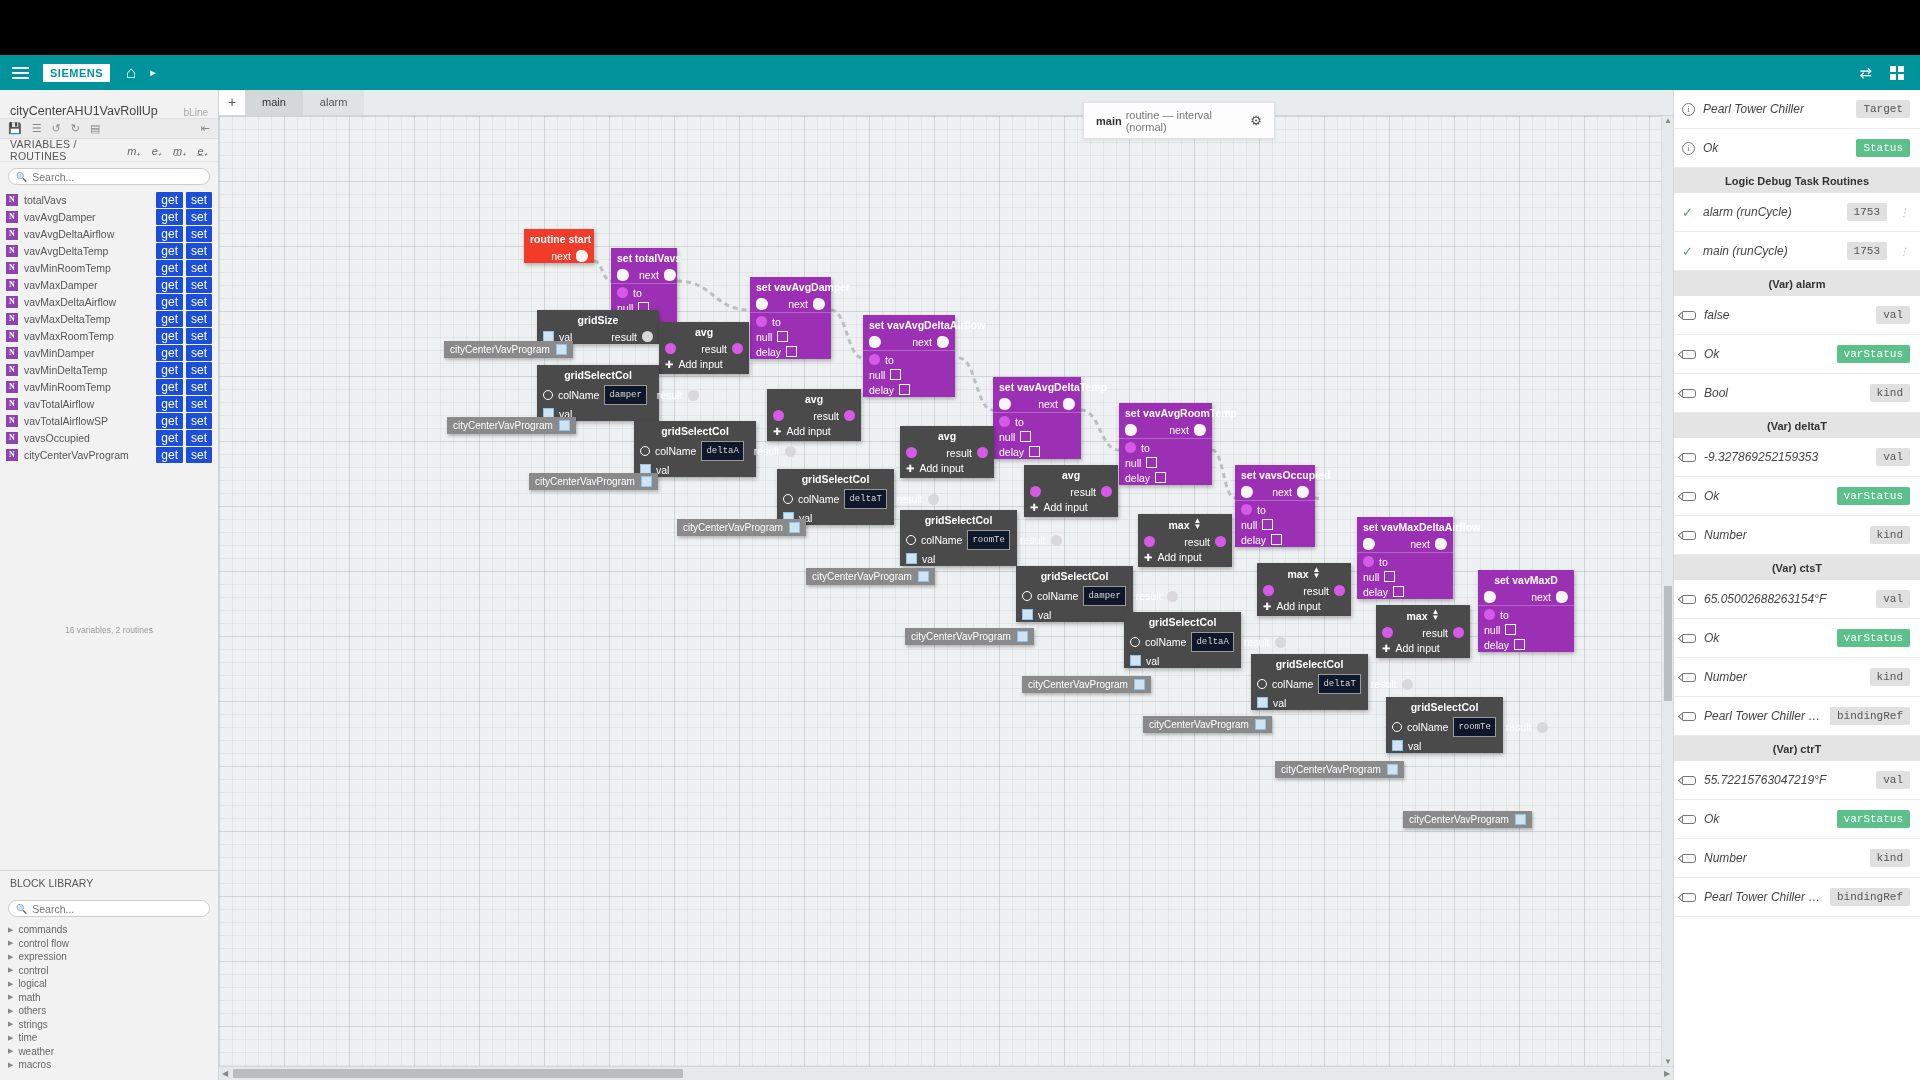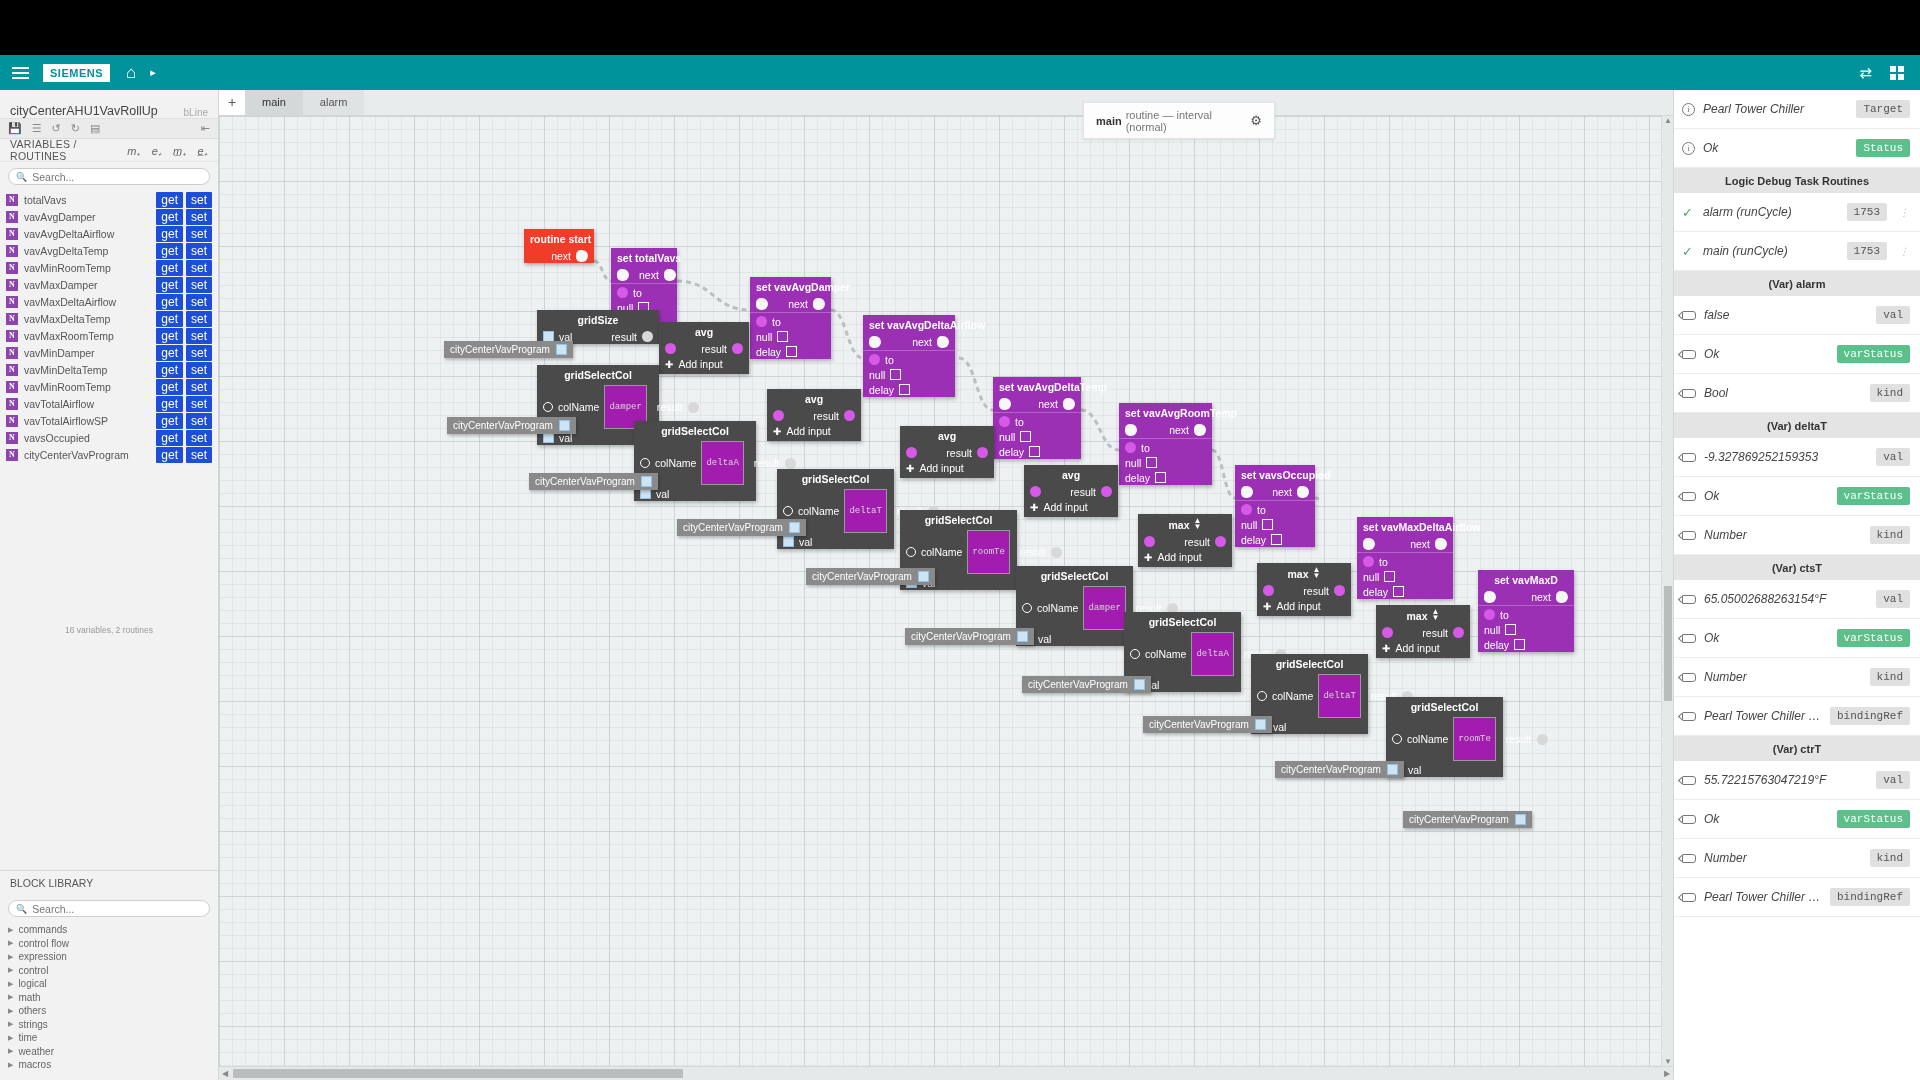--- a/index.html
+++ b/index.html
@@ -152,22 +152,22 @@
   .diamond {
     width:12px; height:12px; background:#f7f7f7; flex:none;
     border-radius:40% 50% 50% 40%;
   }
   .sq { width:11px; height:11px; border:1.6px solid #fff; flex:none; }
   .sq.blue { border-color:#8fc4e8; background:#cfe4f3; }
   .sq.plain { border-color:#fff; }
   .divider { height:1px; background:rgba(255,255,255,0.25); margin:1px 0; }
   .circ { width:10px; height:10px; border:1.5px solid #fff; border-radius:50%; flex:none; }
   .valbox {
-    border:1px solid #9a9a9a; background:#a21caf; color:#d8d8d8;
-    font-size:9px; padding:16px 4px; font-family:"Liberation Mono", monospace;
+    border:1px solid #9a9a9a; background:#0f172a; color:#d8d8d8;
+    font-size:9px; padding:4px 4px; font-family:"Liberation Mono", monospace;
   }
   .addinput { display:flex; align-items:center; gap:5px; padding:2px 6px 4px; font-size:10.5px;}
   .addinput .plus { font-size:10px; }
   .progblock {
     position:absolute; background:#8a8a8a; color:#fff; font-size:10px;
     padding:3px 6px; display:flex; align-items:center; gap:6px;
     box-shadow:1px 2px 3px rgba(0,0,0,0.25);
   }
   .spin { display:inline-block; font-size:8px; line-height:0.8; margin-left:4px; }
 

